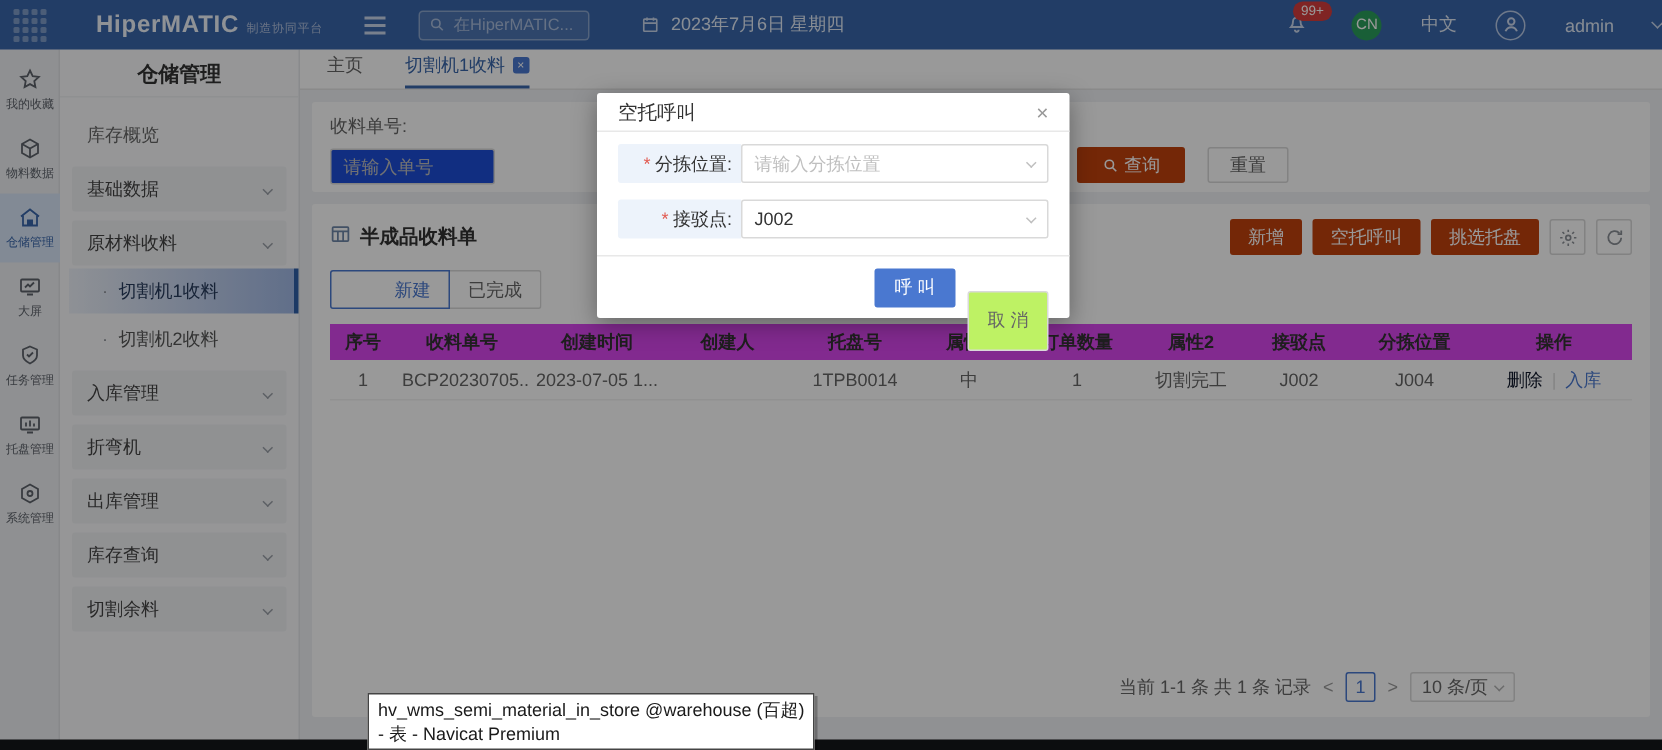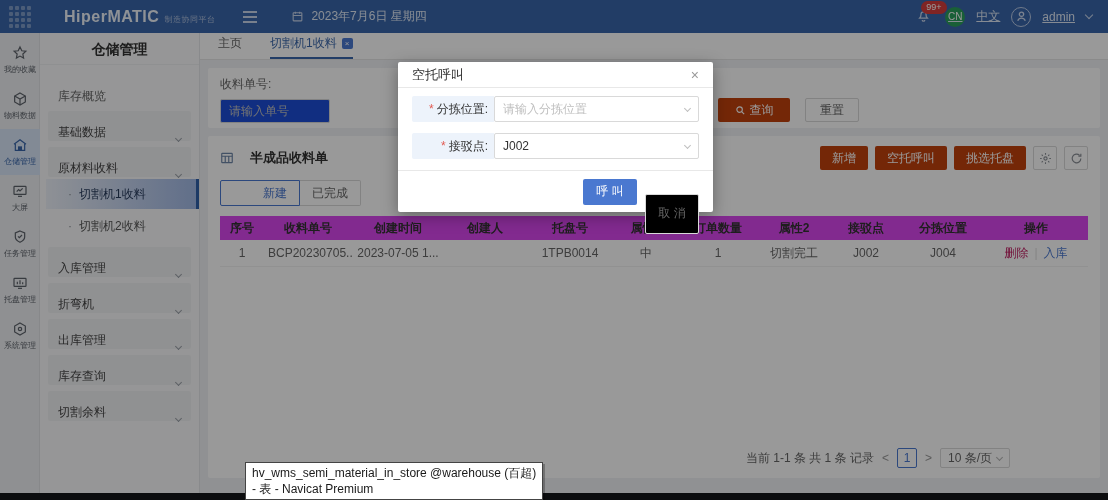--- a/index.html
+++ b/index.html
@@ -11,39 +11,39 @@
   .header { position:absolute; top:0; left:0; right:0; height:33px; background:#3a67ab; display:flex; align-items:center; color:#dfe8f5; z-index:5; }
   .waffle { width:40px; height:33px; display:flex; align-items:center; justify-content:center; }
   .waffle-grid { display:grid; grid-template-columns:repeat(4,4px); grid-gap:2px; }
   .waffle-grid span { width:4px; height:4px; background:#7d9bc9; border-radius:1px; }
   .logo { margin-left:24px; font-size:16px; font-weight:bold; color:#eef3fa; letter-spacing:.5px; display:flex; align-items:baseline; gap:5px; }
   .logo-sub { font-size:8px; font-weight:normal; color:#aebfdd; }
   .menu-toggle { margin-left:28px; display:flex; flex-direction:column; gap:3px; cursor:pointer; }
   .menu-toggle i { display:block; width:14px; height:2px; background:#c9d6ec; }
   .hsearch { margin-left:22px; width:114px; height:20px; background:rgba(255,255,255,.10); border:1px solid rgba(255,255,255,.35); border-radius:3px; display:flex; align-items:center; gap:5px; padding:0 6px; color:#a9bcdc; font-size:11px; }
   .hdate { margin-left:34px; display:flex; align-items:center; gap:7px; font-size:12px; color:#e3ebf7; }
-  .hright { margin-left:auto; display:flex; align-items:center; gap:11px; padding-right:16px;text-decoration:underline; }
+  .hright { margin-left:auto; display:flex; align-items:center; gap:26px; padding-right:0; }
   .bell-wrap { position:relative; width:18px; height:18px; }
   .badge { position:absolute; top:-7px; left:5px; background:#d63c3c; color:#fff; font-size:9px; line-height:11px; padding:1px 5px; border-radius:8px; white-space:nowrap; }
   .cn-circle { width:20px; height:20px; border-radius:50%; background:#2b9e5c; color:#fff; font-size:10px; display:flex; align-items:center; justify-content:center; }
   .avatar { width:20px; height:20px; border-radius:50%; border:1.5px solid #b9cae6; display:flex; align-items:center; justify-content:center; color:#cdd9ee; }
   .chev { width:6px; height:6px; border-right:1.5px solid; border-bottom:1.5px solid; transform:rotate(45deg); }
   .chev.up { transform:rotate(-135deg); }
   .hright .chev { border-color:#c9d6ec; margin-top:-3px; }
 
   
   .rail { position:absolute; top:33px; left:0; bottom:0; width:40px; background:#eef0f3; border-right:1px solid #e1e3e7; display:flex; flex-direction:column; padding-top:4px; z-index:4; }
   .rail-item { width:40px; height:46px; display:flex; flex-direction:column; align-items:center; justify-content:center; gap:3px; color:#5e636b; font-size:8px; cursor:pointer; }
   .rail-item.active { background:#d9e6f8; color:#3a67ab; }
   .rail-item svg { width:16px; height:16px; }
 
   
   .sidebar { position:absolute; top:33px; left:40px; bottom:0; width:160px; background:#fafbfc; border-right:1px solid #e4e6ea; z-index:4; }
   .sidebar-title { height:32px; line-height:32px; text-align:center; font-size:14px; font-weight:bold; color:#333; border-bottom:1px solid #eef0f2; }
-  .side-item { margin:6px 8px 0 8px; height:30px; background:#f1f2f4; border-radius:2px; display:flex; align-items:flex-end; justify-content:space-between; padding:0 10px; font-size:12px; color:#444; cursor:pointer; }
+  .side-item { margin:6px 8px 0 8px; height:30px; background:#f1f2f4; border-radius:2px; display:flex; align-items:center; justify-content:space-between; padding:0 10px; font-size:12px; color:#444; cursor:pointer; }
   .side-item .chev { border-color:#9aa0a8; width:5px; height:5px; }
   .side-item.plain { background:transparent; color:#666; margin-top:10px; }
   .sub-item { height:30px; margin:2px 0 2px 6px; display:flex; align-items:center; gap:7px; padding-left:22px; font-size:12px; color:#555; cursor:pointer; }
   .sub-item .dot { color:#8a8f96; }
   .sub-item.active { background:linear-gradient(90deg, rgba(74,120,208,.07), rgba(74,120,208,.50)); border-right:3px solid #2f5fa8; color:#273b5c; }
 
   
   .main { position:absolute; top:33px; left:200px; right:0; bottom:0; background:#f0f2f5; }
   .tabbar { height:27px; background:#fff; border-bottom:1px solid #e6e6e6; display:flex; align-items:flex-end; gap:28px; padding-left:18px; }
   .tab { font-size:12px; color:#666; padding-bottom:7px; cursor:pointer; }
@@ -56,38 +56,38 @@
   .finput { width:110px; height:24px; border:1px solid #d9d9d9; border-radius:2px; display:flex; align-items:center; padding:0 8px; font-size:12px; color:#bfbfbf; background:#1d4ed8; }
   .f1 { left:12px; } .f2 { left:247px; }
   .btn { height:24px; border-radius:2px; font-size:12px; display:inline-flex; align-items:center; justify-content:center; gap:4px; cursor:pointer; border:none; }
   .btn-primary { background:#c2410c; color:#fff; padding:0 12px; }
   .btn-plain { background:#fff; border:1px solid #d9d9d9; color:#666; padding:0 12px; }
   .btn-search { position:absolute; left:510px; top:30px; width:72px; }
   .btn-reset { position:absolute; left:597px; top:30px; width:54px; }
 
   .table-card { position:absolute; left:8px; right:8px; top:103px; height:342px; background:#fff; border-radius:2px; padding:10px 12px; }
   .card-head { display:flex; align-items:center; }
-  .panel-title { display:flex; align-items:center; gap:16px; font-size:13px; color:#333; font-weight:bold; }
+  .panel-title { display:flex; align-items:flex-start; gap:6px; font-size:13px; color:#333; font-weight:bold; }
   .panel-title svg { width:14px; height:14px; color:#6f87a8; }
   .card-tools { margin-left:auto; display:flex; align-items:center; gap:7px; }
   .icon-btn { width:24px; height:24px; background:#fff; border:1px solid #d9d9d9; border-radius:2px; display:flex; align-items:center; justify-content:center; color:#8a8f96; cursor:pointer; }
   .icon-btn svg { width:13px; height:13px; }
   .status-tabs { margin-top:10px; display:flex; }
   .stab { height:26px; padding:0 12px; display:flex; align-items:center; font-size:12px; background:#fff; cursor:pointer; }
   .stab.active { border:1px solid #4a78d0; color:#4a78d0; border-radius:2px 0 0 2px;padding-left:42px; }
   .stab.idle { border:1px solid #d9d9d9; border-left:none; color:#666; border-radius:0 2px 2px 0; }
 
   .tbl { margin-top:10px; width:100%; }
   .tr { display:flex; align-items:center; }
   .thead { background:#d946ef; height:24px; font-weight:bold; color:#333; }
   .tbody-row { height:27px; color:#666; border-bottom:1px solid #f2f2f2; }
   .td { padding:0 4px; text-align:center; white-space:nowrap; overflow:hidden; font-size:12px; }
   .c0{width:44px;} .c1{width:88px;} .c2{width:92px;} .c3{width:82px;} .c4{width:88px;} .c5{width:64px;}
   .c6{width:80px;} .c7{width:72px;} .c8{width:72px;} .c9{width:82px;} .c10{flex:1;}
-  .link-danger { color:#be185d; cursor:pointer; }
+  .link-danger { color:#0f172a; cursor:pointer; }
   .link-primary { color:#4a78d0; cursor:pointer; }
   .act-sep { color:#ddd; margin:0 6px; }
 
   .pagination { position:absolute; right:90px; bottom:10px; display:flex; align-items:center; gap:8px; color:#666; font-size:12px; }
   .pg-arrow { color:#999; cursor:pointer; }
   .pg-num { min-width:20px; height:20px; border:1px solid #4a78d0; color:#4a78d0; border-radius:2px; display:flex; align-items:center; justify-content:center; cursor:pointer; }
   .pg-size { height:20px; border:1px solid #d9d9d9; border-radius:2px; display:flex; align-items:center; gap:5px; padding:0 7px; color:#666; cursor:pointer; background:#fff; }
   .pg-size .chev { border-color:#b3b3b3; width:5px; height:5px; margin-top:-2px; }
 
   
@@ -97,21 +97,21 @@
   .modal-close { margin-left:auto; color:#999; font-size:14px; cursor:pointer; line-height:1; }
   .modal-body { padding:8px 14px 0 14px; flex:1; }
   .mrow { display:flex; align-items:center; height:26px; margin-bottom:11px; }
   .mlabel { width:82px; height:26px; background:#edf3fb; display:flex; align-items:center; justify-content:flex-end; padding-right:6px; font-size:12px; color:#333; border-radius:2px 0 0 2px; }
   .req { color:#e25b52; margin-right:3px; }
   .mselect { flex:1; height:26px; border:1px solid #d9d9d9; border-radius:2px; display:flex; align-items:center; padding:12px 8px; font-size:12px; cursor:pointer; background:#fff; }
   .mselect .val { color:#333; } .mselect .ph { color:#bfbfbf; }
   .mselect .chev { margin-left:auto; border-color:#bfbfbf; width:5px; height:5px; margin-top:-2px; }
   .modal-foot { border-top:1px solid #e8e8e8; height:42px; display:flex; align-items:center; justify-content:flex-end; gap:8px; padding:0 14px; }
   .btn-ok { background:#4a78d0; color:#fff; width:54px; height:26px; }
-  .btn-cancel { background:#000000; border:1px solid #d9d9d9; color:#666; width:54px; height:40px;margin-top:44px; }
+  .btn-cancel { background:#bef264; border:1px solid #d9d9d9; color:#666; width:54px; height:40px;margin-top:44px; }
 
   
   .os-tooltip { position:absolute; left:245px; top:462px; z-index:70; background:#fff; border:1px solid #444; padding:2px 6px; font-size:12px; line-height:16px; color:#1a1a1a; box-shadow:2px 2px 0 rgba(0,0,0,.25); white-space:nowrap; }
   .bottom-bar { position:absolute; left:0; right:0; bottom:0; height:7px; background:#0c0d0f; z-index:65; }
 </style>
 </head>
 <body>
 
 <div class="header">
   <div class="waffle">
@@ -136,20 +136,27 @@
   </div>
   <div class="logo">
     <span>HiperMATIC</span>
     <span class="logo-sub">制造协同平台</span>
   </div>
   <div class="menu-toggle">
       <i></i>
       <i></i>
       <i></i>
     </div>
+  <div class="hsearch">
+    <svg width="11" height="11" viewBox="0 0 24 24" fill="none" stroke="currentColor" stroke-width="2.4">
+        <circle cx="10" cy="10" r="6"></circle>
+        <path d="M14.5 14.5L20 20"></path>
+      </svg>
+    <span>在HiperMATIC...</span>
+  </div>
   <div class="hdate">
     <svg width="13" height="13" viewBox="0 0 24 24" fill="none" stroke="#c9d6ec" stroke-width="2">
         <rect x="4" y="5" width="16" height="15" rx="1"></rect>
         <path d="M8 3v4M16 3v4M4 10h16"></path>
       </svg>
     <span>2023年7月6日 星期四</span>
   </div>
   <div class="hright">
     <div class="bell-wrap">
       <span class="badge">99+</span>

